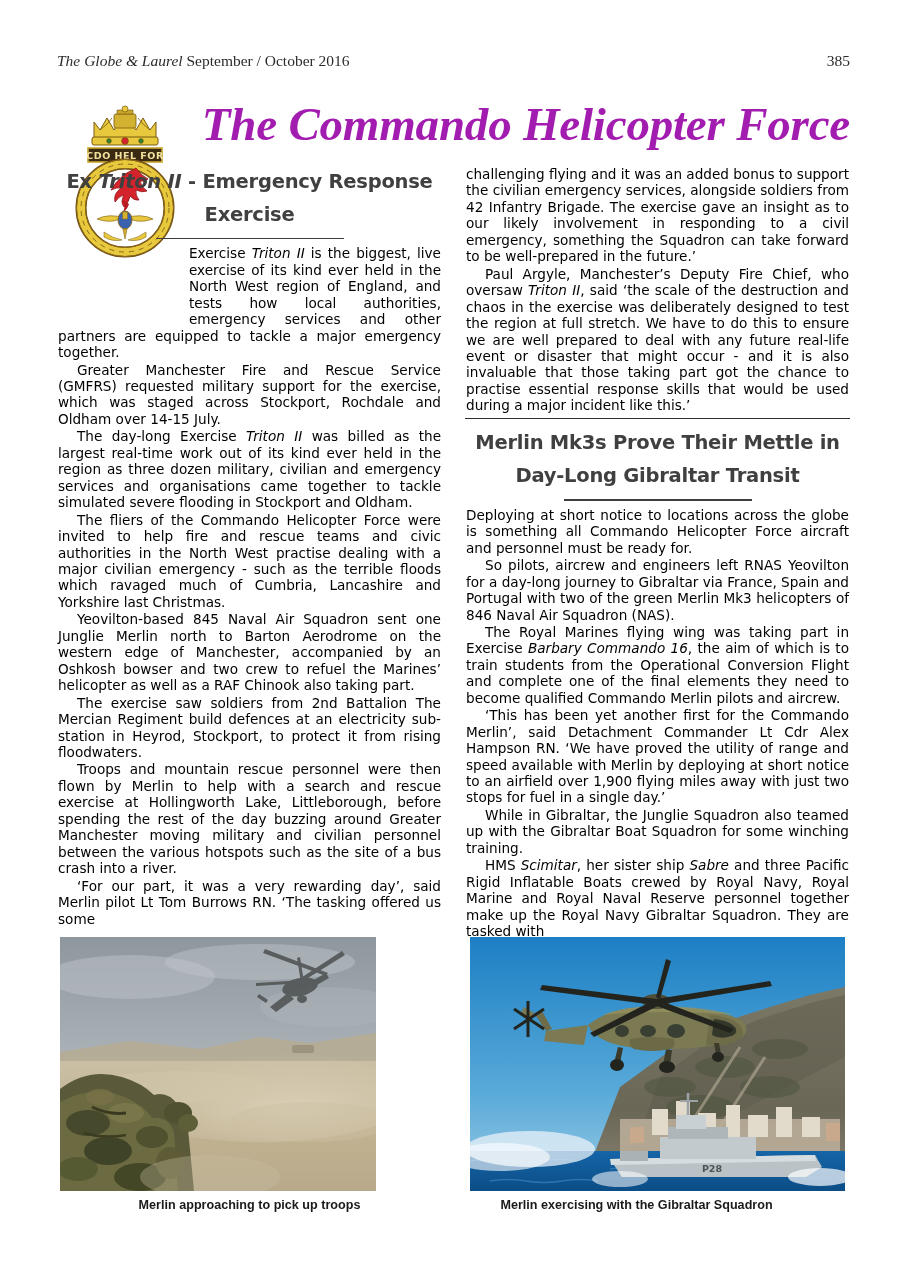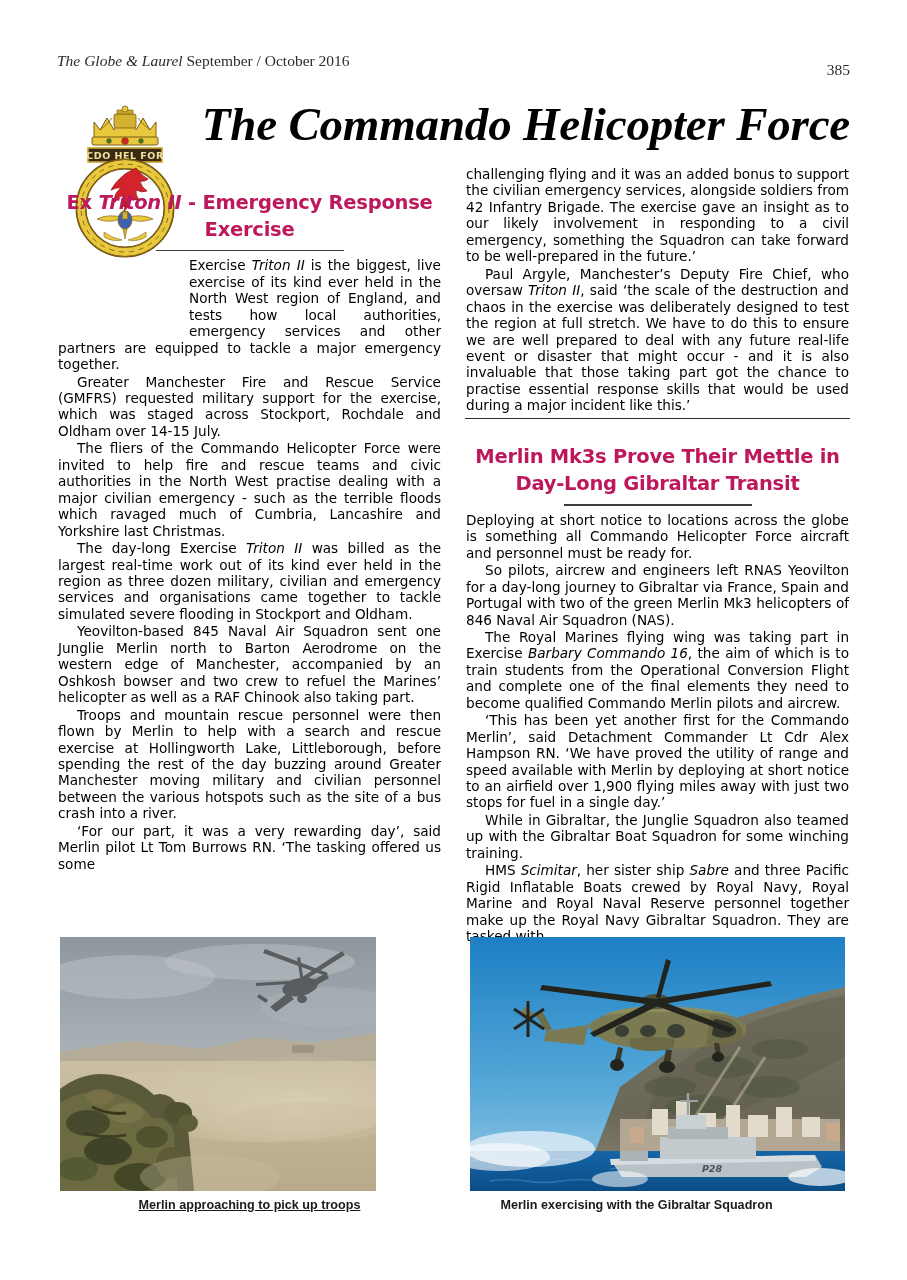--- a/index.html
+++ b/index.html
@@ -10,44 +10,44 @@
   }
   .page{position:absolute;inset:0;border-radius:23px;}
 
   
   .runhead{
     position:absolute;left:57px;top:52px;width:793px;height:22px;
     font-family:"Liberation Serif",serif;font-size:15.5px;color:#2b2b2b;
     white-space:nowrap;
   }
   .runhead .ital{font-style:italic;}
-  .runhead .folio{position:absolute;right:0;top:9px;font-style:normal;}
+  .runhead .folio{position:absolute;right:0;top:0;font-style:normal;}
 
   
   .masthead{
     position:absolute;left:186px;top:95px;width:664px;height:62px;
     font-family:"Liberation Serif",serif;
     font-style:italic;font-weight:bold;
     font-size:47px;line-height:58px;letter-spacing:-0.2px;
-    color:#000000;text-align:right;white-space:nowrap;
+    color:#a21caf;text-align:right;white-space:nowrap;
   }
 
   
   .crest{position:absolute;left:64px;top:100px;width:122px;height:158px;}
   .crest svg{display:block;width:122px;height:158px;}
 
   
   .col{position:absolute;width:385px;top:165px;}
   .col-left{left:57px;}
   .col-right{left:465px;}
 
   .sec-head{
     font-family:"DejaVu Sans",sans-serif;
-    font-weight:bold;color:#be185d;text-align:center;
-    font-size:19.5px;line-height:27px;letter-spacing:-0.25px;margin-top:24px;
+    font-weight:bold;color:#404040;text-align:center;
+    font-size:19.5px;line-height:33px;letter-spacing:-0.25px;
   }
   .sec-head .ital{font-style:italic;}
   .rule-short{
     width:188px;height:1.4px;background:#3d3d3d;margin:7px auto 6px auto;
   }
   .rule-full{
     width:100%;height:1.6px;background:#2e2e2e;margin:4px 0 7px 0;
   }
 
   p.body{
@@ -57,32 +57,32 @@
     hyphens:none;
   }
   p.body.noind{text-indent:0;}
   p.body .ital{font-style:italic;}
 
   
   .wrapper{position:relative;}
   .crest-float{float:left;width:132px;height:80px;shape-outside:inset(0);}
 
   
-  .photo{position:absolute;overflow:hidden;background:#22c55e;font-style:italic;}
+  .photo{position:absolute;overflow:hidden;background:#22c55e;}
   .photo-l{left:60px;top:937px;width:316px;height:254px;}
   .photo-r{left:470px;top:937px;width:375px;height:254px;}
   .photo svg{display:block;width:100%;height:100%;}
 
   .caption{
     position:absolute;top:1198px;height:18px;
     font-family:"Liberation Sans",sans-serif;
     font-weight:bold;font-size:12.6px;color:#1a1a1a;
     text-align:center;
   }
-  .cap-l{left:57px;width:385px;text-decoration:underline;}
+  .cap-l{left:57px;width:385px;}
   .cap-r{left:444px;width:385px;}
 </style>
 </head>
 <body>
 
 <div class="page">
 
   <div class="runhead">
     <span class="ital">The Globe &amp; Laurel</span><span> September / October 2016</span>
     <span class="folio">385</span>
@@ -146,23 +146,24 @@
       <span>Ex </span><span class="ital">Triton II</span><span> - Emergency Response Exercise</span>
     </div>
     <div class="rule-short"></div>
 
     <div class="wrapper">
       <div class="crest-float"></div>
       <p class="body noind"><span>Exercise </span><span class="ital">Triton II</span><span> is the biggest, live exercise of its kind ever held in the North West region of England, and tests how local authorities, emergency services and other partners are equipped to tackle a major emergency together.</span></p>
     </div>
 
     <p class="body">Greater Manchester Fire and Rescue Service (GMFRS) requested military support for the exercise, which was staged across Stockport, Rochdale and Oldham over 14-15 July.</p>
+    <p class="body"><span>The day-long Exercise </span><span class="ital">Triton II</span><span> was billed as the largest real-time work out of its kind ever held in the region as three dozen military, civilian and emergency services and organisations came together to tackle simulated severe flooding in Stockport and Oldham.</span></p>
     <p class="body">The fliers of the Commando Helicopter Force were invited to help fire and rescue teams and civic authorities in the North West practise dealing with a major civilian emergency - such as the terrible floods which ravaged much of Cumbria, Lancashire and Yorkshire last Christmas.</p>
-    <p class="body"><span>The day-long Exercise </span><span class="ital">Triton II</span><span> was billed as the largest real-time work out of its kind ever held in the region as three dozen military, civilian and emergency services and organisations came together to tackle simulated severe flooding in Stockport and Oldham.</span></p>
     <p class="body">Yeovilton-based 845 Naval Air Squadron sent one Junglie Merlin north to Barton Aerodrome on the western edge of Manchester, accompanied by an Oshkosh bowser and two crew to refuel the Marines’ helicopter as well as a RAF Chinook also taking part.</p>
+    <p class="body">The exercise saw soldiers from 2nd Battalion The Mercian Regiment build defences at an electricity sub-station in Heyrod, Stockport, to protect it from rising floodwaters.</p>
     <p class="body">Troops and mountain rescue personnel were then flown by Merlin to help with a search and rescue exercise at Hollingworth Lake, Littleborough, before spending the rest of the day buzzing around Greater Manchester moving military and civilian personnel between the various hotspots such as the site of a bus crash into a river.</p>
     <p class="body">‘For our part, it was a very rewarding day’, said Merlin pilot Lt Tom Burrows RN. ‘The tasking offered us some</p>
   </div>
 
   <div class="col col-right">
     <p class="body noind">challenging flying and it was an added bonus to support the civilian emergency services, alongside soldiers from 42 Infantry Brigade. The exercise gave an insight as to our likely involvement in responding to a civil emergency, something the Squadron can take forward to be well-prepared in the future.’</p>
     <p class="body"><span>Paul Argyle, Manchester’s Deputy Fire Chief, who oversaw </span><span class="ital">Triton II</span><span>, said ‘the scale of the destruction and chaos in the exercise was deliberately designed to test the region at full stretch. We have to do this to ensure we are well prepared to deal with any future real-life event or disaster that might occur - and it is also invaluable that those taking part got the chance to practise essential response skills that would be used during a major incident like this.’</span></p>
 
     <div class="rule-full"></div>
     <div class="sec-head">Merlin Mk3s Prove Their Mettle in Day-Long Gibraltar Transit</div>

